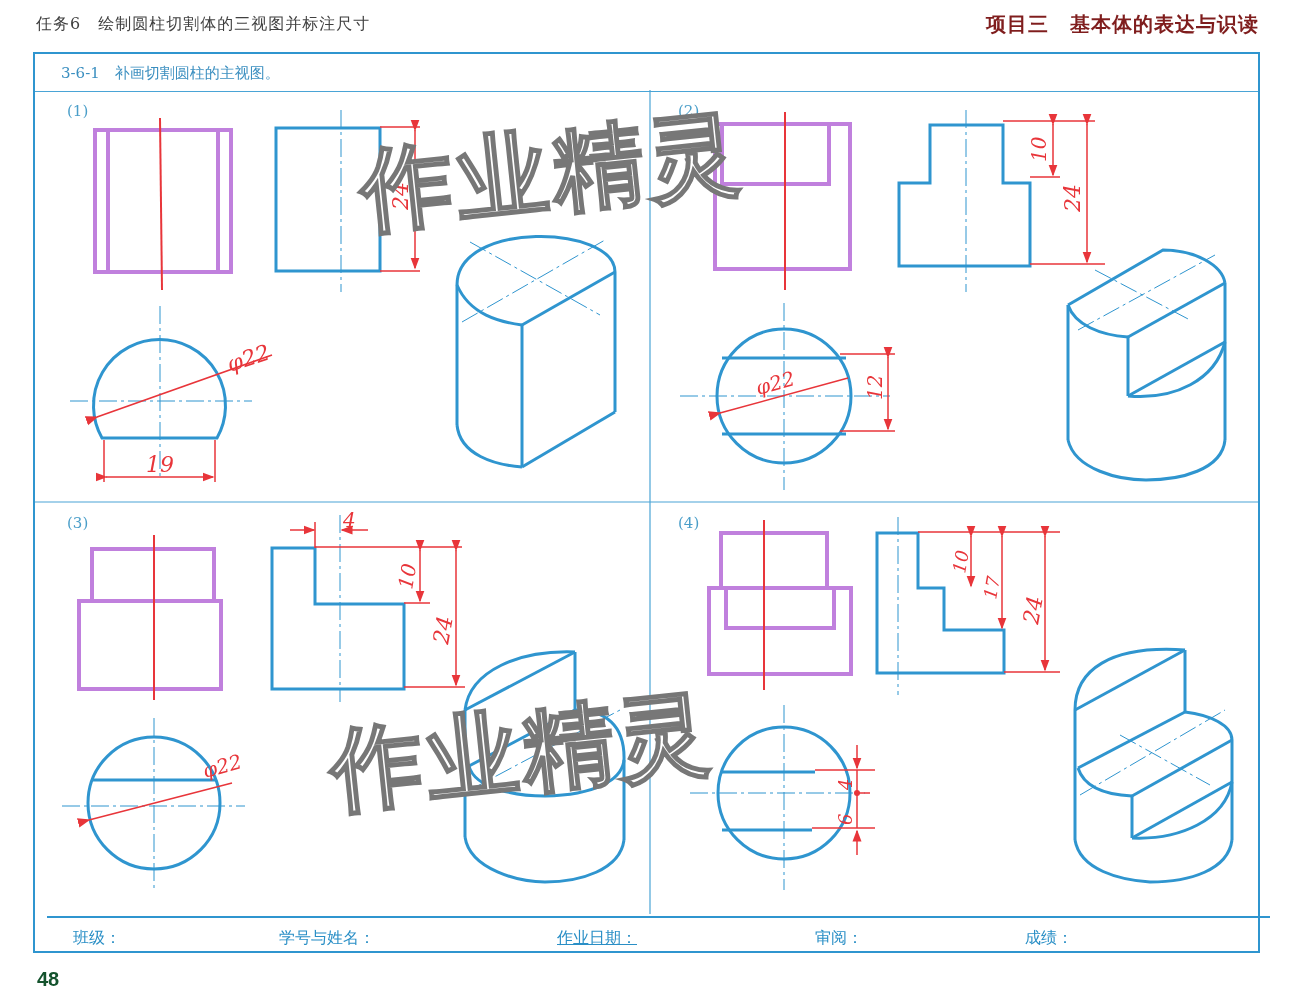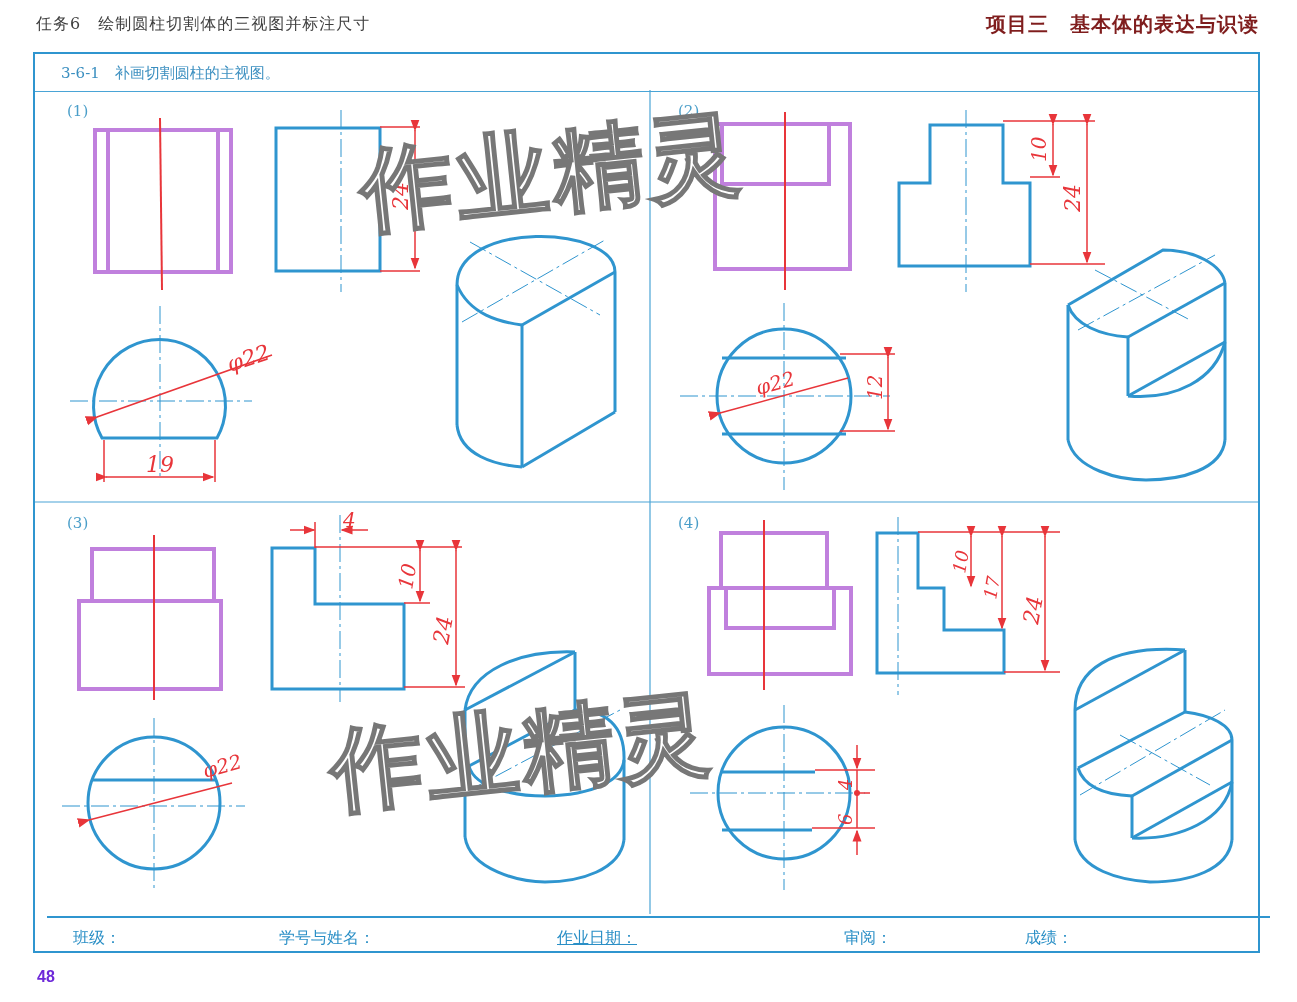--- a/index.html
+++ b/index.html
@@ -5,21 +5,21 @@
   html,body{margin:0;padding:0;background:#ffffff;}
   body{width:1297px;height:1002px;position:relative;overflow:hidden;font-family:"DejaVu Serif","Liberation Serif",serif;}
   .hdr-left{position:absolute;left:36px;top:14px;font-size:16px;color:#404040;letter-spacing:1px;}
   .hdr-right{position:absolute;right:38px;top:11px;font-size:20px;color:#7f1d1d;font-family:"DejaVu Sans","Liberation Sans",sans-serif;font-weight:bold;letter-spacing:1px;}
   .frame{position:absolute;left:33px;top:52px;width:1227px;height:901px;border:2px solid #2f95cf;box-sizing:border-box;padding-left:36px;}
   .subhdr{position:absolute;left:0;top:0;width:100%;height:38px;border-bottom:1px solid #4aa4d6;box-sizing:border-box;}
   .subhdr span{position:absolute;left:26px;top:10px;font-size:15px;color:#3b8fc0;}
   .cell-label{position:absolute;font-size:15px;color:#4a9ec9;}
   .footer{position:absolute;left:0;top:862px;width:100%;height:37px;border-top:2px solid #2f95cf;box-sizing:border-box;margin-left:12px;}
   .footer span{position:absolute;top:10px;font-size:16px;color:#2a8fc6;}
-  .page-num{position:absolute;left:37px;top:968px;font-size:16px;font-weight:bold;color:#6d28d9;font-family:"Liberation Sans","DejaVu Sans",sans-serif;}
+  .page-num{position:absolute;left:37px;top:968px;font-size:20px;font-weight:bold;color:#14532d;font-family:"Liberation Sans","DejaVu Sans",sans-serif;}
   svg.draw{position:absolute;left:0;top:0;}
   .wm{position:absolute;font-family:"DejaVu Sans","Liberation Sans",sans-serif;font-size:92px;color:#fff;-webkit-text-stroke:2px #777;letter-spacing:4px;transform:rotate(-6deg);font-weight:bold;}
 </style>
 </head>
 <body>
 
 <div class="hdr-left">任务6　绘制圆柱切割体的三视图并标注尺寸</div>
 <div class="hdr-right">项目三　基本体的表达与识读</div>
 
 <div class="frame">
@@ -29,21 +29,21 @@
 
   <div class="cell-label" style="left:32px;top:48px;">(1)</div>
   <div class="cell-label" style="left:643px;top:48px;">(2)</div>
   <div class="cell-label" style="left:32px;top:460px;">(3)</div>
   <div class="cell-label" style="left:643px;top:460px;">(4)</div>
 
   <div class="footer">
     <span style="left:26px;">班级：</span>
     <span style="left:232px;">学号与姓名：</span>
     <span style="left:510px;text-decoration:underline;">作业日期：</span>
-    <span style="left:797px;">审阅：</span>
+    <span style="left:768px;">审阅：</span>
     <span style="left:978px;font-family:Liberation Serif, serif;">成绩：</span>
   </div>
 </div>
 
 <div class="page-num">48</div>
 
 <svg class="draw" width="1297" height="1002" viewBox="0 0 1297 1002">
   <defs>
     <marker id="arr" markerWidth="8" markerHeight="8" refX="7" refY="4" orient="auto">
         <path d="M0,1 L8,4 L0,7 z" fill="#e8353a"></path>

